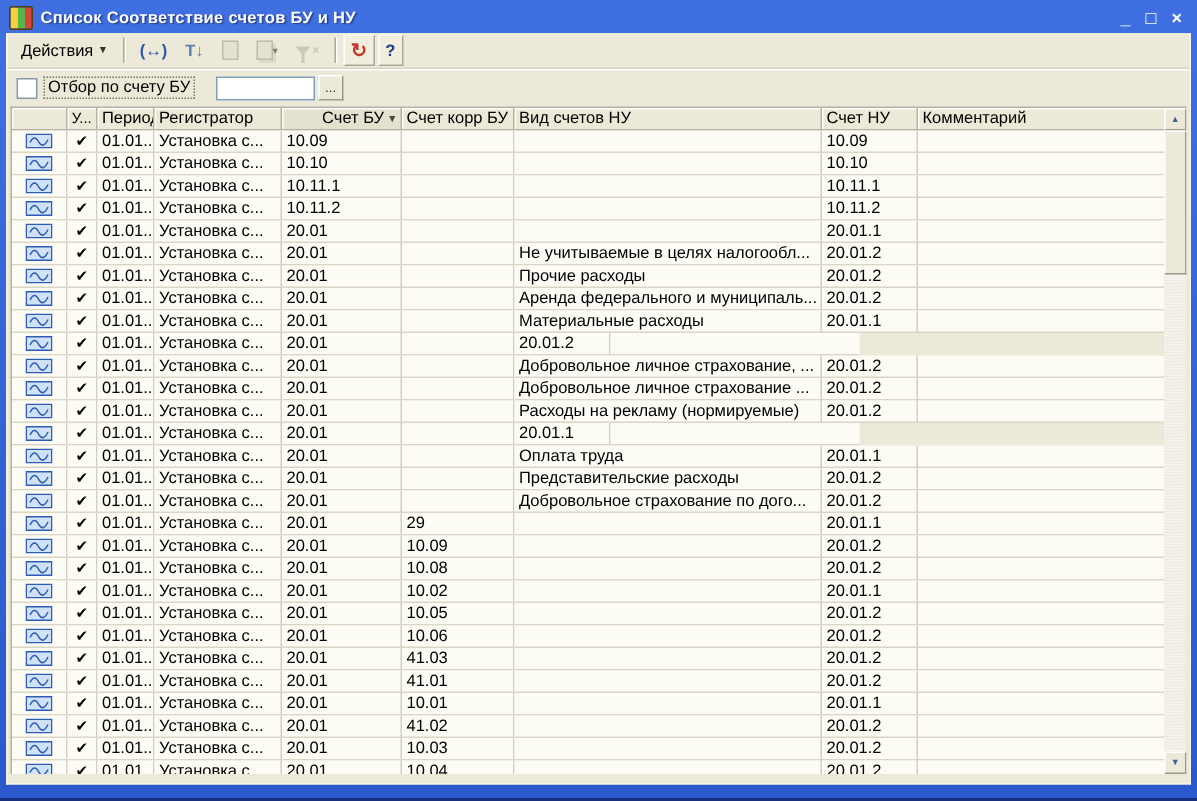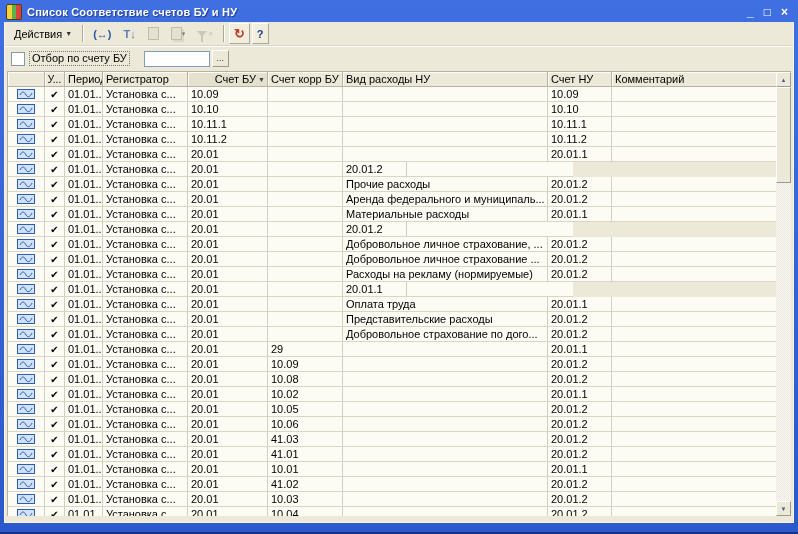--- a/index.html
+++ b/index.html
@@ -145,21 +145,21 @@
         <div class="hrow">
           <div class="hcell col-icon"></div>
           <div class="hcell col-check">У...</div>
           <div class="hcell col-period">Период</div>
           <div class="hcell col-reg">Регистратор</div>
           <div class="hcell col-bu sort-head">
             <span>Счет БУ</span>
             <span class="sort-arrow">▼</span>
           </div>
           <div class="hcell col-corr">Счет корр БУ</div>
-          <div class="hcell col-exp">Вид расходы НУ</div>
+          <div class="hcell col-exp">Вид счетов НУ</div>
           <div class="hcell col-nu">Счет НУ</div>
           <div class="hcell col-comment">Комментарий</div>
         </div>
         <div>
             <div class="row">
     <div class="cell col-icon"><span class="rec-icon"><svg width="18" height="10" viewBox="0 0 18 10">
                     <rect x="0.5" y="0.5" width="17" height="9" fill="#cfe2f7" stroke="#2f5bb5"></rect>
                     <path d="M3 6 C5 2,7 2,9 6 C11 9,13 8,15 4" stroke="#2f5bb5" stroke-width="1" fill="none"></path>
                   </svg></span></div>
     <div class="cell col-check">✔</div>
@@ -230,20 +230,21 @@
             <div class="row">
     <div class="cell col-icon"><span class="rec-icon"><svg width="18" height="10" viewBox="0 0 18 10">
                     <rect x="0.5" y="0.5" width="17" height="9" fill="#cfe2f7" stroke="#2f5bb5"></rect>
                     <path d="M3 6 C5 2,7 2,9 6 C11 9,13 8,15 4" stroke="#2f5bb5" stroke-width="1" fill="none"></path>
                   </svg></span></div>
     <div class="cell col-check">✔</div>
     <div class="cell col-period">01.01....</div>
     <div class="cell col-reg">Установка с...</div>
     <div class="cell col-bu">20.01</div>
     <div class="cell col-corr"></div>
+    <div class="cell col-exp">Не учитываемые в целях налогообл...</div>
     <div class="cell col-nu">20.01.2</div>
     <div class="cell col-comment"></div>
   </div>
             <div class="row">
     <div class="cell col-icon"><span class="rec-icon"><svg width="18" height="10" viewBox="0 0 18 10">
                     <rect x="0.5" y="0.5" width="17" height="9" fill="#cfe2f7" stroke="#2f5bb5"></rect>
                     <path d="M3 6 C5 2,7 2,9 6 C11 9,13 8,15 4" stroke="#2f5bb5" stroke-width="1" fill="none"></path>
                   </svg></span></div>
     <div class="cell col-check">✔</div>
     <div class="cell col-period">01.01....</div>

